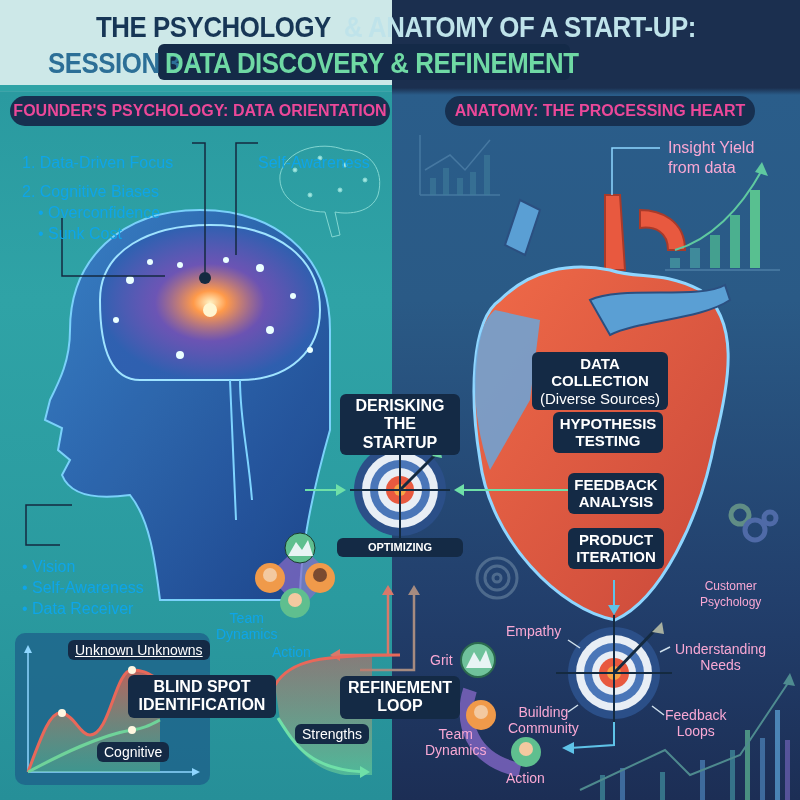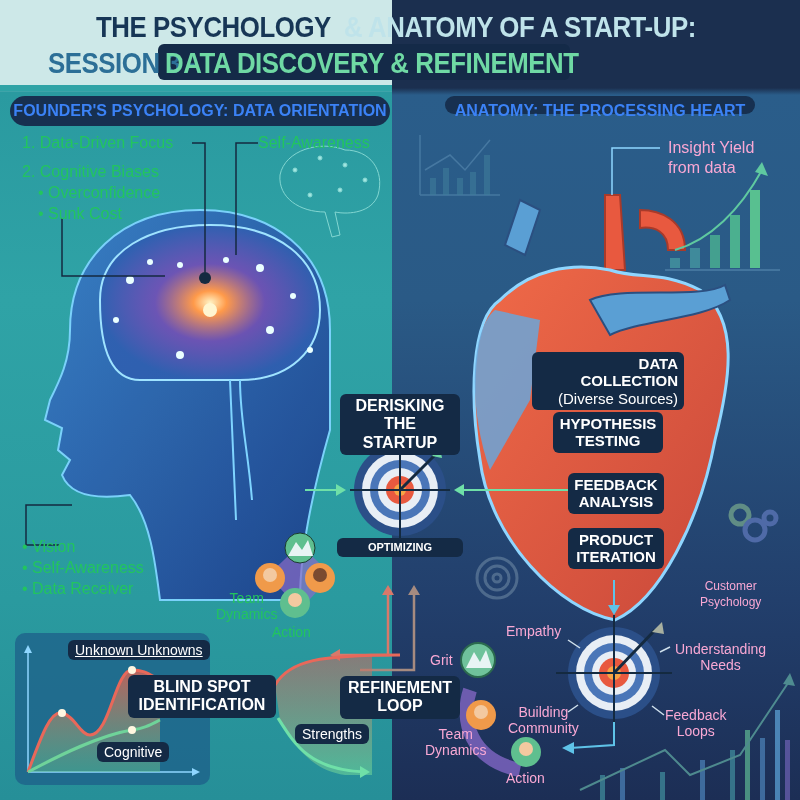--- a/index.html
+++ b/index.html
@@ -11,24 +11,24 @@
   .right-bg { left: 392px; top: 0; width: 408px; height: 800px;
     background: linear-gradient(180deg, #1b2f4f 0px, #1b2f4f 88px, #2a5d8a 95px, #2a5a86 300px, #223f6c 600px, #1c2e55 800px); }
   .teal-strip { left: 0; top: 85px; width: 392px; height: 6px; background: #2fa3a6; }
   .title-line { font-weight: 700; font-size: 30px; letter-spacing: -0.5px; white-space: nowrap; font-family: "Liberation Sans", sans-serif; }
   .t1a { left: 96px; top: 10px; color: #173656; transform: scaleX(0.86); transform-origin: left; }
   .t1b-box { left: 212px; top: 8px; width: 285px; height: 40px; }
   .t2a { left: 146px; top: 46px; color: #2c6f97; transform: scaleX(0.86); transform-origin: left; }
   .t2b-box { left: 160px; top: 44px; width: 410px; height: 36px; background: #142a48; border-radius: 6px; }
   .t2b { left: 165px; top: 46px; color: #6fd9a4; transform: scaleX(0.86); transform-origin: left; }
 
-  .pill { background: #173050; color: #3b82f6; font-weight: 700; border-radius: 16px; text-align: center; white-space: nowrap; }
+  .pill { background: #173050; color: #ec4899; font-weight: 700; border-radius: 16px; text-align: center; white-space: nowrap; }
   .pill-left { left: 10px; top: 96px; width: 380px; height: 30px; font-size: 16px; line-height: 30px; }
-  .pill-right { left: 445px; top: 96px; width: 310px; height: 18px; font-size: 16px; line-height: 30px; }
-  .txt-dark { color: #22c55e; font-size: 16px; white-space: nowrap; }
+  .pill-right { left: 445px; top: 96px; width: 310px; height: 30px; font-size: 16px; line-height: 30px; }
+  .txt-dark { color: #0ea5e9; font-size: 16px; white-space: nowrap; margin-top: 20px; }
   .txt-light { color: #f9a8d4; font-size: 15px; white-space: nowrap; }
   .box { background: #142a45; color: #fff; font-weight: 700; border-radius: 6px; text-align: center; line-height: 1.15; padding: 3px 6px; }
   .tag { background: #142a45; color: #fff; border-radius: 6px; text-align: center; font-size: 14px; padding: 2px 7px; white-space: nowrap; }
 </style>
 </head>
 <body>
 
 <div class="abs left-bg"></div>
 <div class="abs right-bg"></div>
 <div class="abs teal-strip"></div>
@@ -290,21 +290,21 @@
 </div>
 <div class="abs tag" style="left:68px;top:640px;text-decoration:underline;">Unknown Unknowns</div>
 <div class="abs tag" style="left:97px;top:742px;">Cognitive</div>
 <div class="abs tag" style="left:295px;top:724px;">Strengths</div>
 
 <div class="abs txt-light" style="left:668px;top:138px;font-size:16px;line-height:20px;">
   <div>Insight Yield</div>
     <div>from data</div>
 </div>
 
-<div class="abs box" style="left:532px;top:352px;width:152px;font-size:15px;text-align:right;">
+<div class="abs box" style="left:532px;top:352px;width:136px;font-size:15px;">
   <div>DATA COLLECTION</div>
   <div style="font-weight:400;">(Diverse Sources)</div>
 </div>
 <div class="abs box" style="left:553px;top:412px;width:110px;font-size:15px;">
   <div>HYPOTHESIS</div>
     <div>TESTING</div>
 </div>
 <div class="abs box" style="left:568px;top:473px;width:96px;font-size:15px;">
   <div>FEEDBACK</div>
     <div>ANALYSIS</div>

